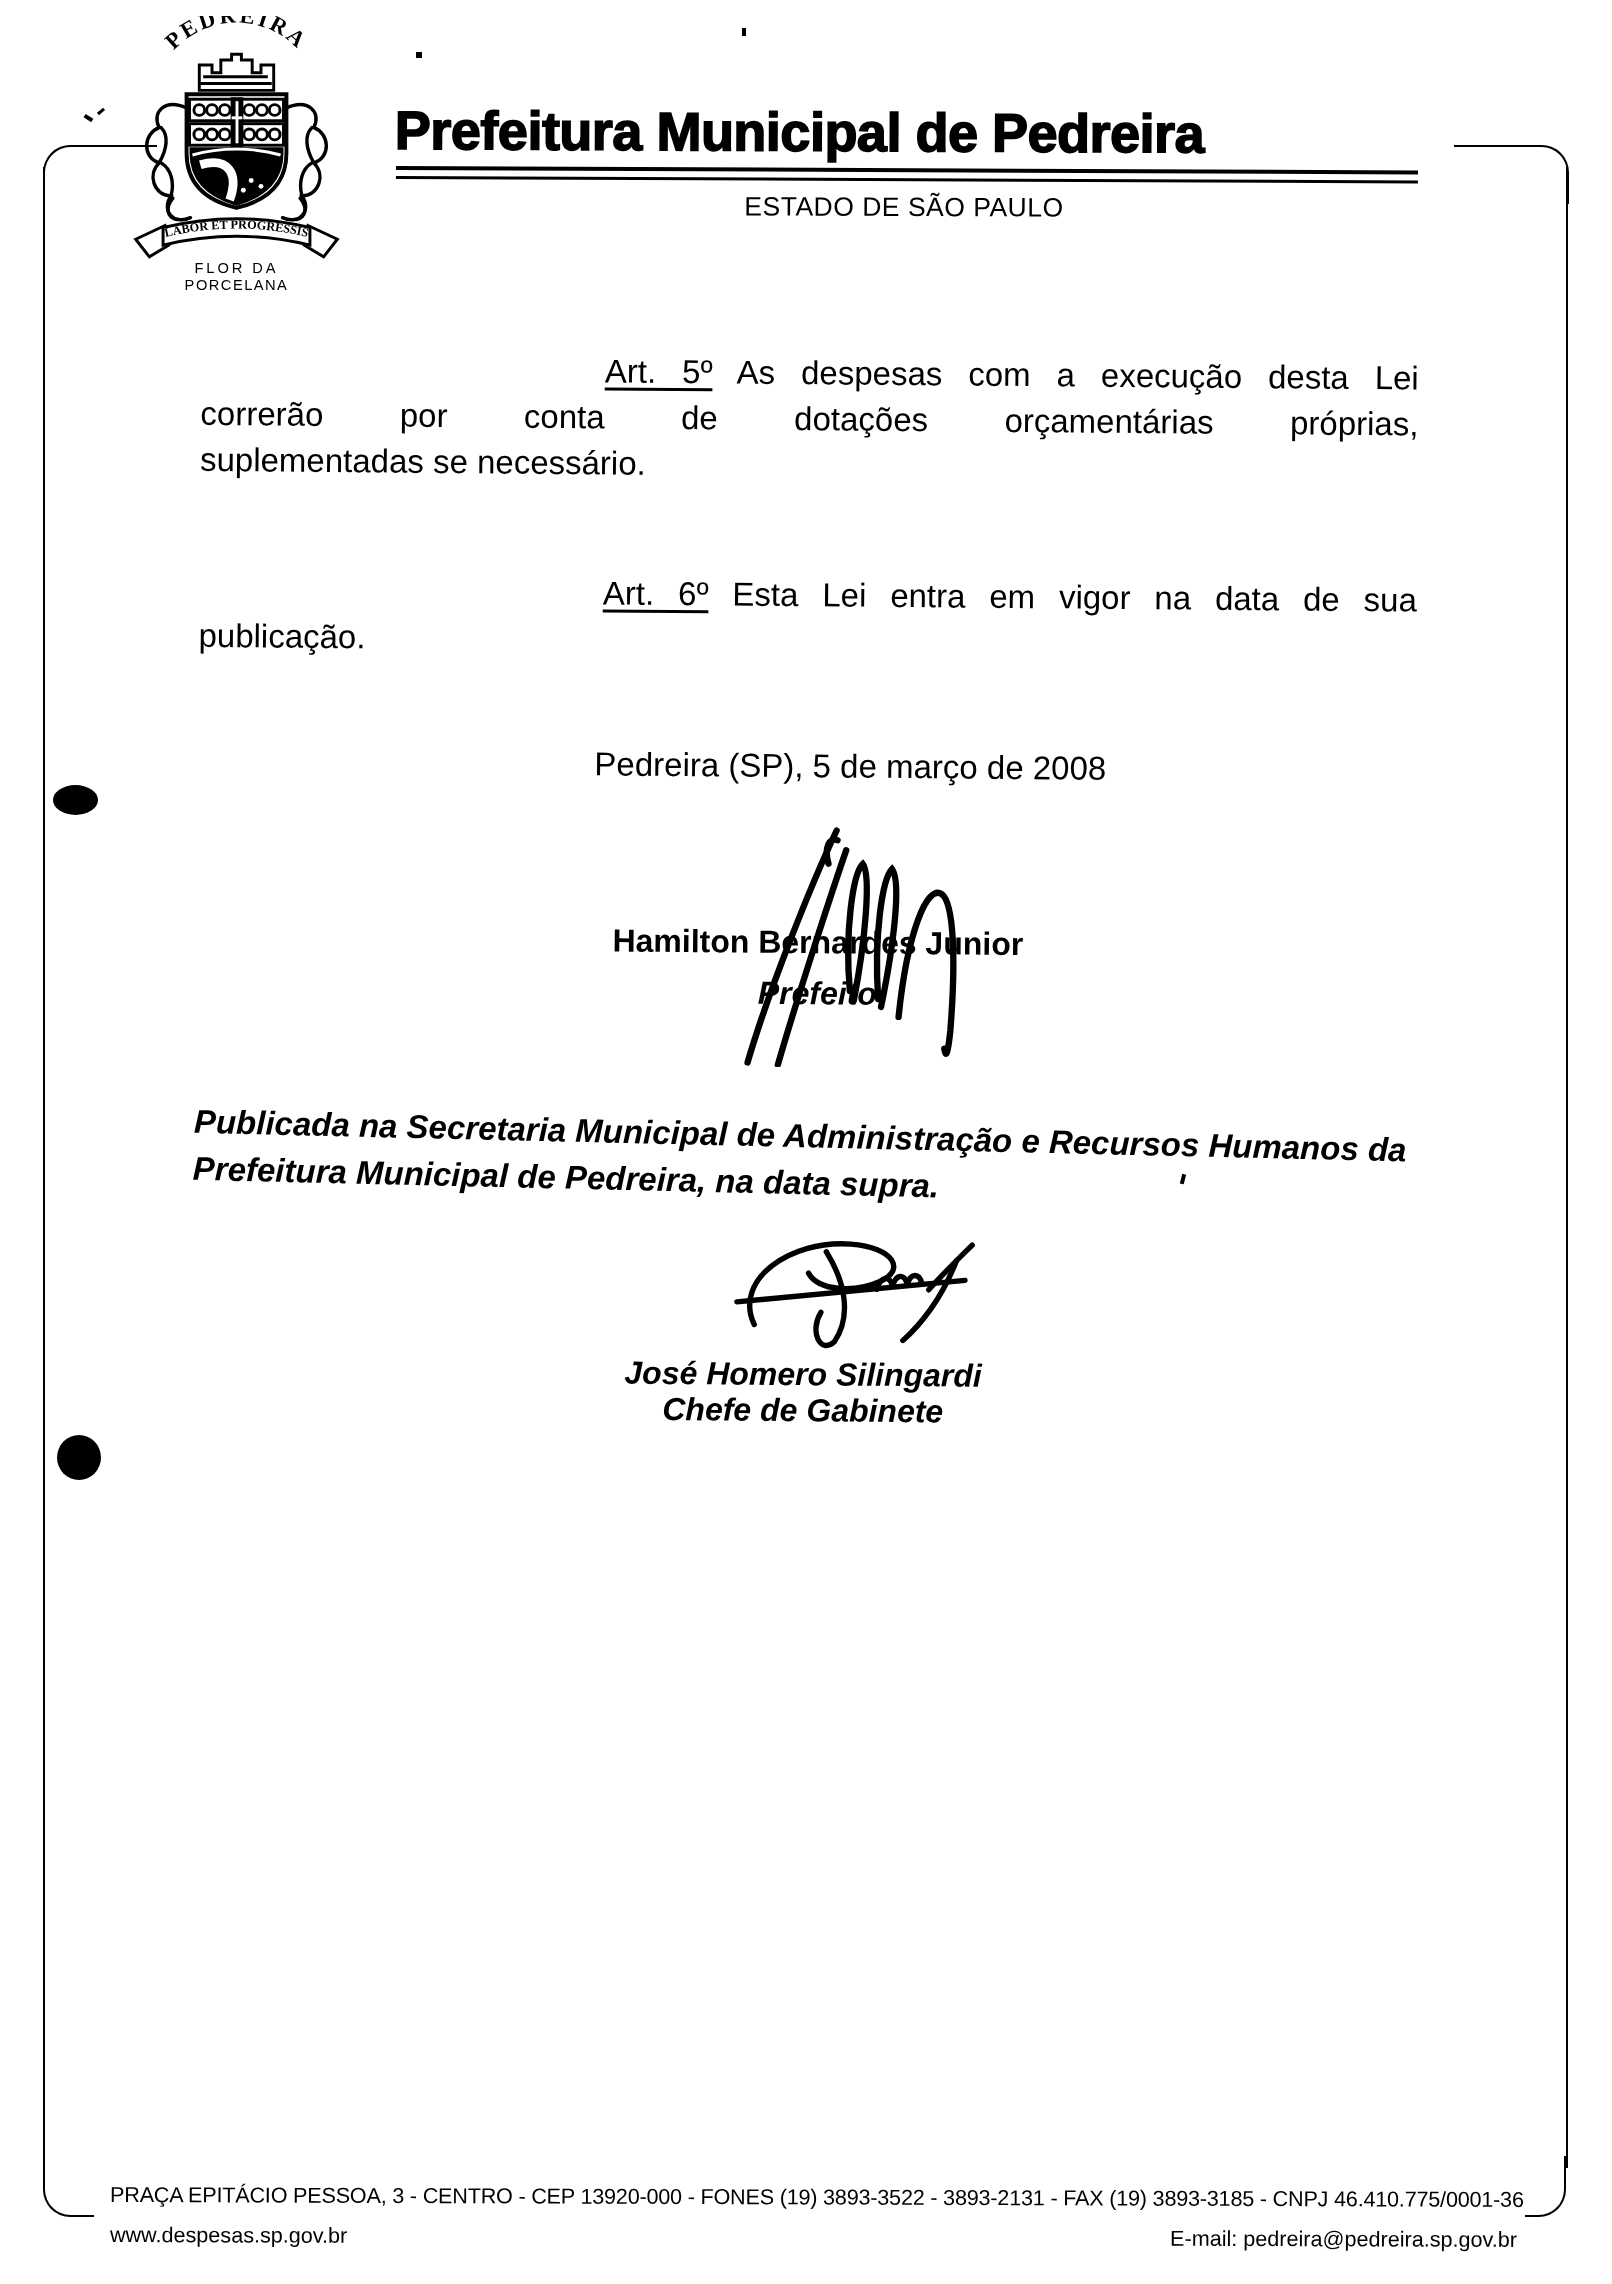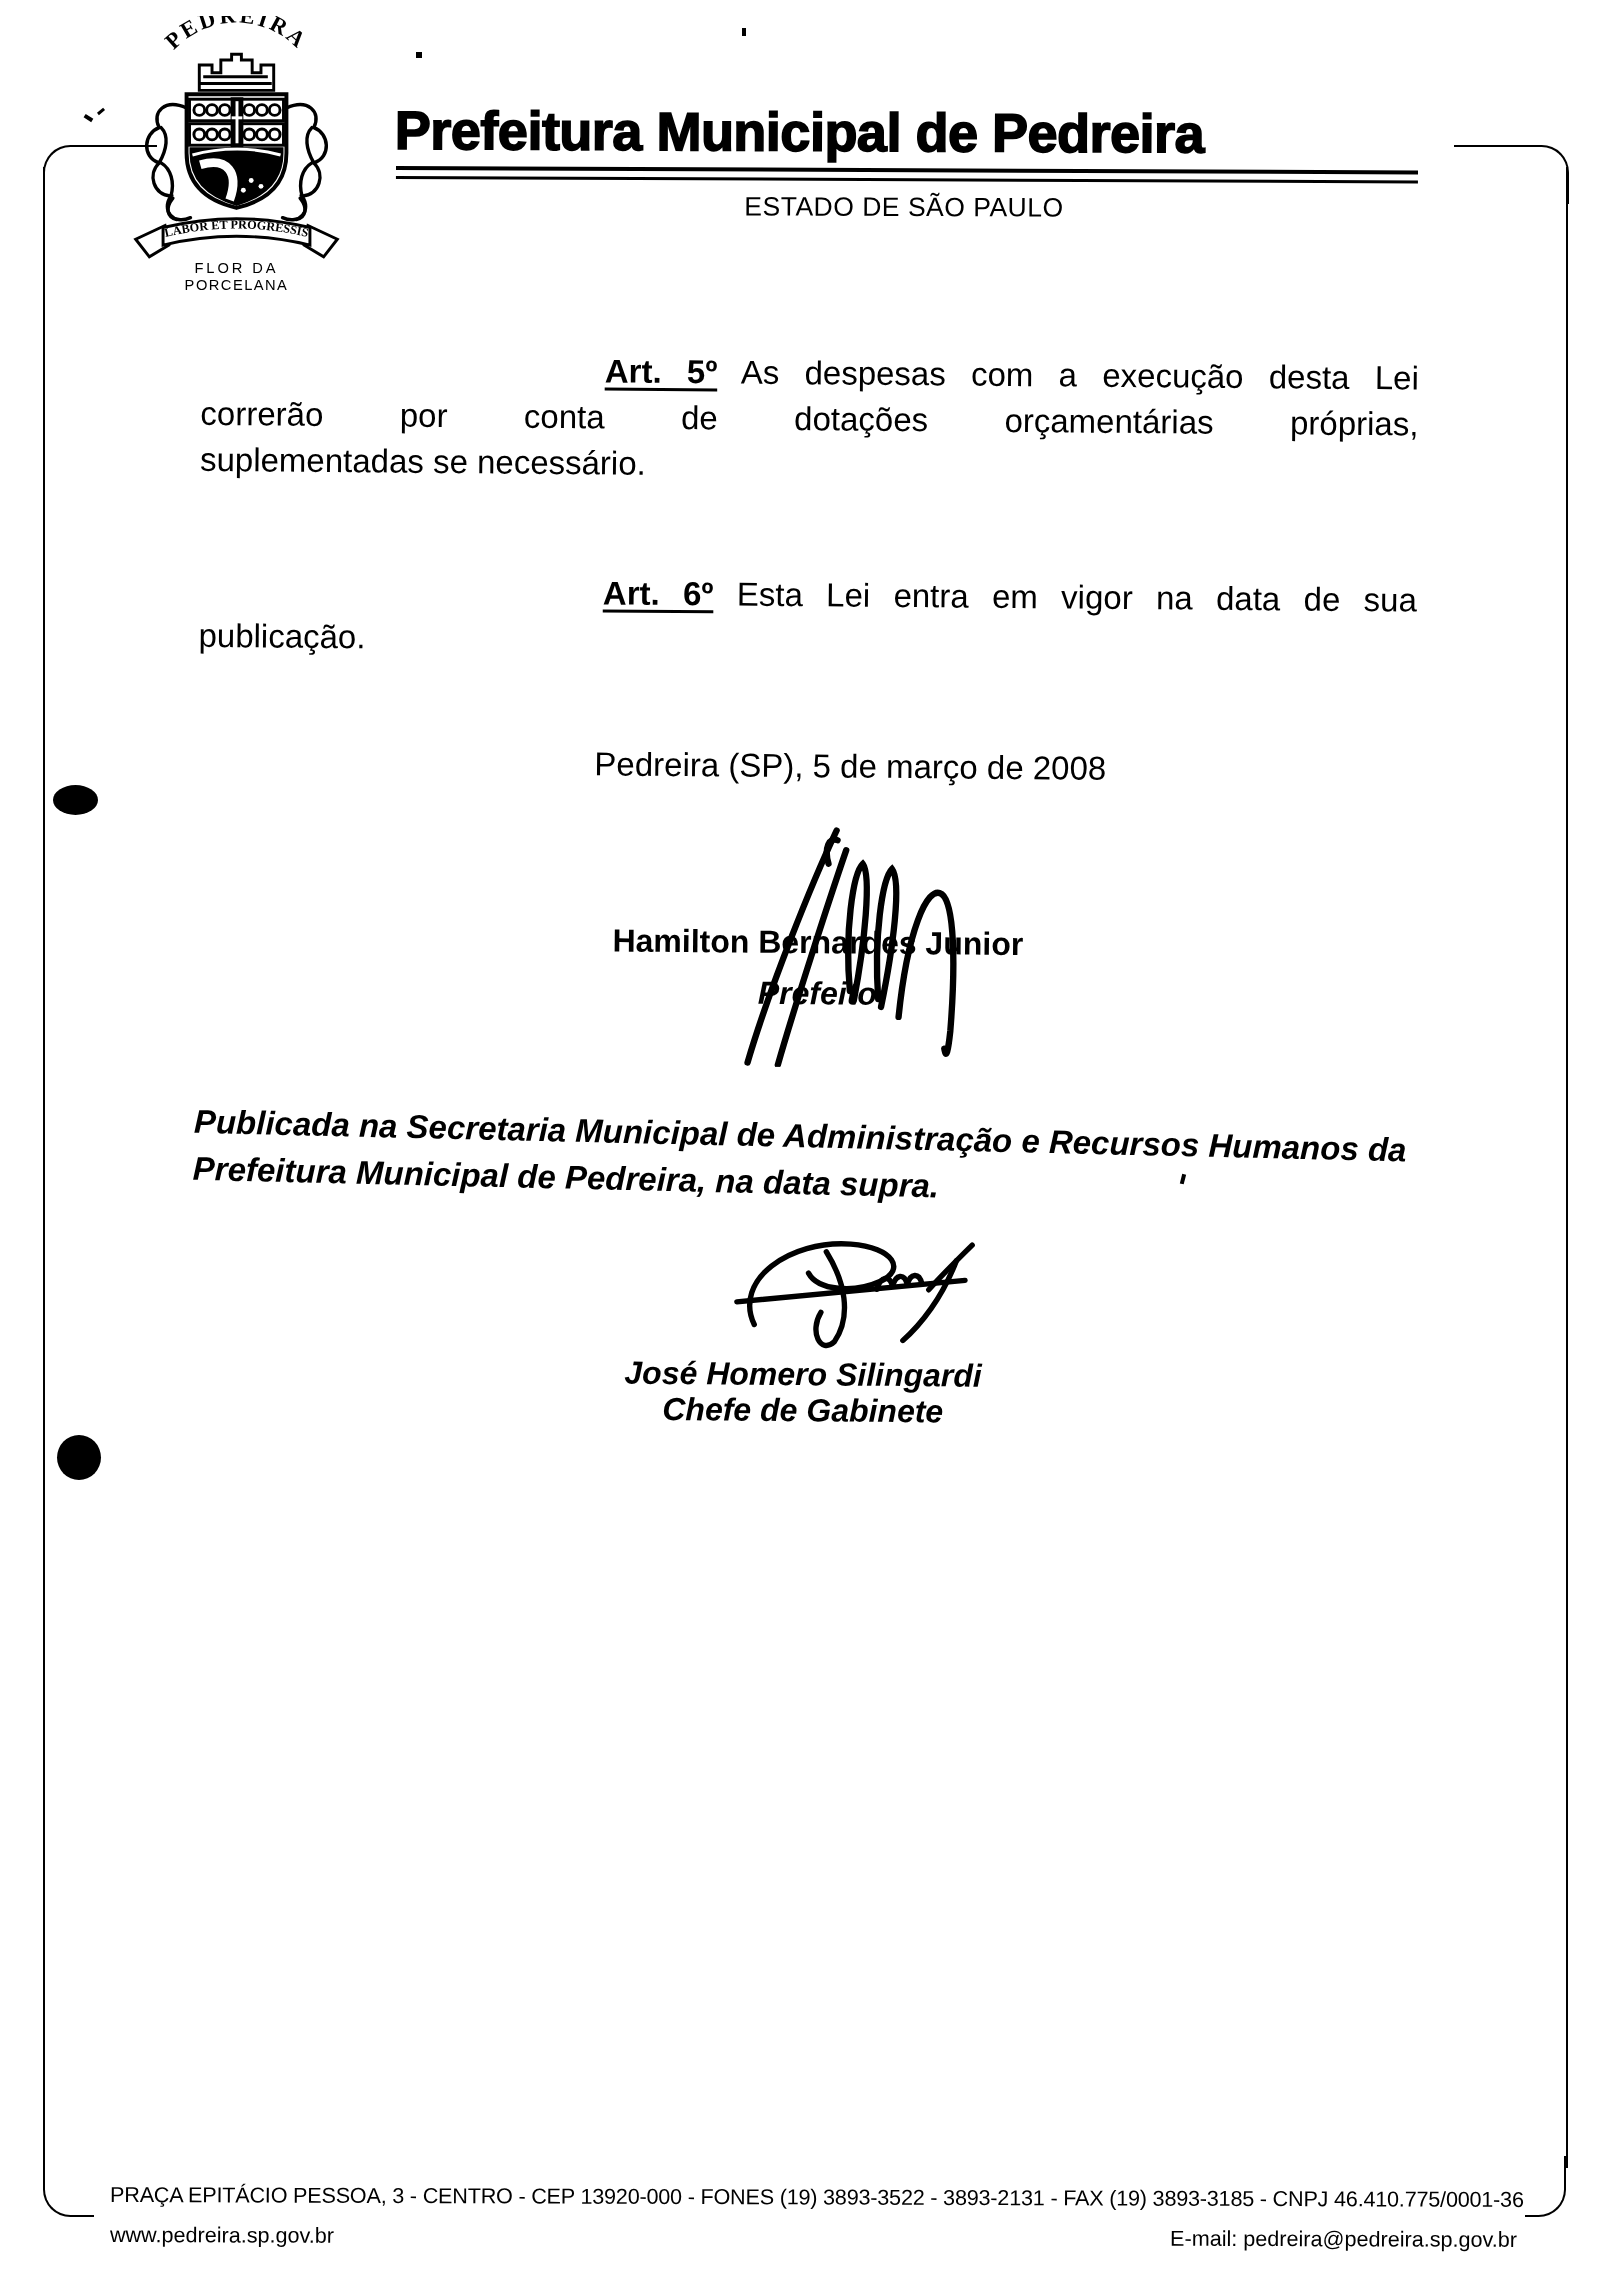--- a/index.html
+++ b/index.html
@@ -47,21 +47,21 @@
     font-size:26.5px; letter-spacing:0.5px; text-align:center;
     transform:rotate(0.2deg);
   }
 
   
   .tilt { left:0; top:0; width:1612px; height:2285px; transform:rotate(0.5deg); transform-origin:216px 353px; }
   .para { left:201px; width:1218px; font-size:33px; line-height:46px; }
   .line { text-align:justify; text-align-last:justify; }
   .line.last { text-align:left; text-align-last:left; }
   .line.indent { text-indent:404px; }
-  .art-label { font-weight:bold; text-decoration:underline; text-decoration-thickness:2.9px; text-underline-offset:4.9px;margin-top:28px; }
+  .art-label { font-weight:normal; text-decoration:underline; text-decoration-thickness:2.9px; text-underline-offset:4.9px;margin-top:28px; }
   .dateline { left:598px; top:742px; font-size:33px; white-space:nowrap; }
 
   .sig-name-block { width:686px; text-align:center; }
   .b  { font-weight:bold; }
   .bi { font-weight:bold; font-style:italic; }
 
   .pubnote { left:201px; top:1098px; width:1274px;
              font-size:33px; line-height:47px; font-weight:bold; font-style:italic;
              transform:rotate(0.85deg); transform-origin:0 0; }
 
@@ -206,21 +206,21 @@
     <path d="M236,38 C222,76 200,104 182,120"></path>
   </svg>
 
   <div class="abs sig-name-block bi" style="left:469px; top:1351px; font-size:32px;">José Homero Silingardi</div>
   <div class="abs sig-name-block bi" style="left:469px; top:1387px; font-size:32px;">Chefe de Gabinete</div>
 </div>
 
 <div class="abs footer">
   <div class="addr">PRAÇA EPITÁCIO PESSOA, 3 - CENTRO - CEP 13920-000 - FONES (19) 3893-3522 - 3893-2131 - FAX (19) 3893-3185 - CNPJ 46.410.775/0001-36</div>
   <div class="row2">
-    <span>www.pedreira.sp.gov.br</span>
+    <span>www.despesas.sp.gov.br</span>
     <span>E-mail: pedreira@pedreira.sp.gov.br</span>
   </div>
 </div>
 
 <div class="abs hole" style="left:53px; top:785px; width:45px; height:30px;"></div>
 <div class="abs hole" style="left:57px; top:1435px; width:44px; height:45px;"></div>
 
 <div class="abs speck" style="left:84px; top:116px; width:8.8px; height:3.9px; transform:rotate(32deg);"></div>
 <div class="abs speck" style="left:97px; top:110px; width:7.8px; height:2.9px; transform:rotate(-40deg);"></div>
 <div class="abs speck" style="left:416px; top:52px; width:5.9px; height:5.9px;"></div>

